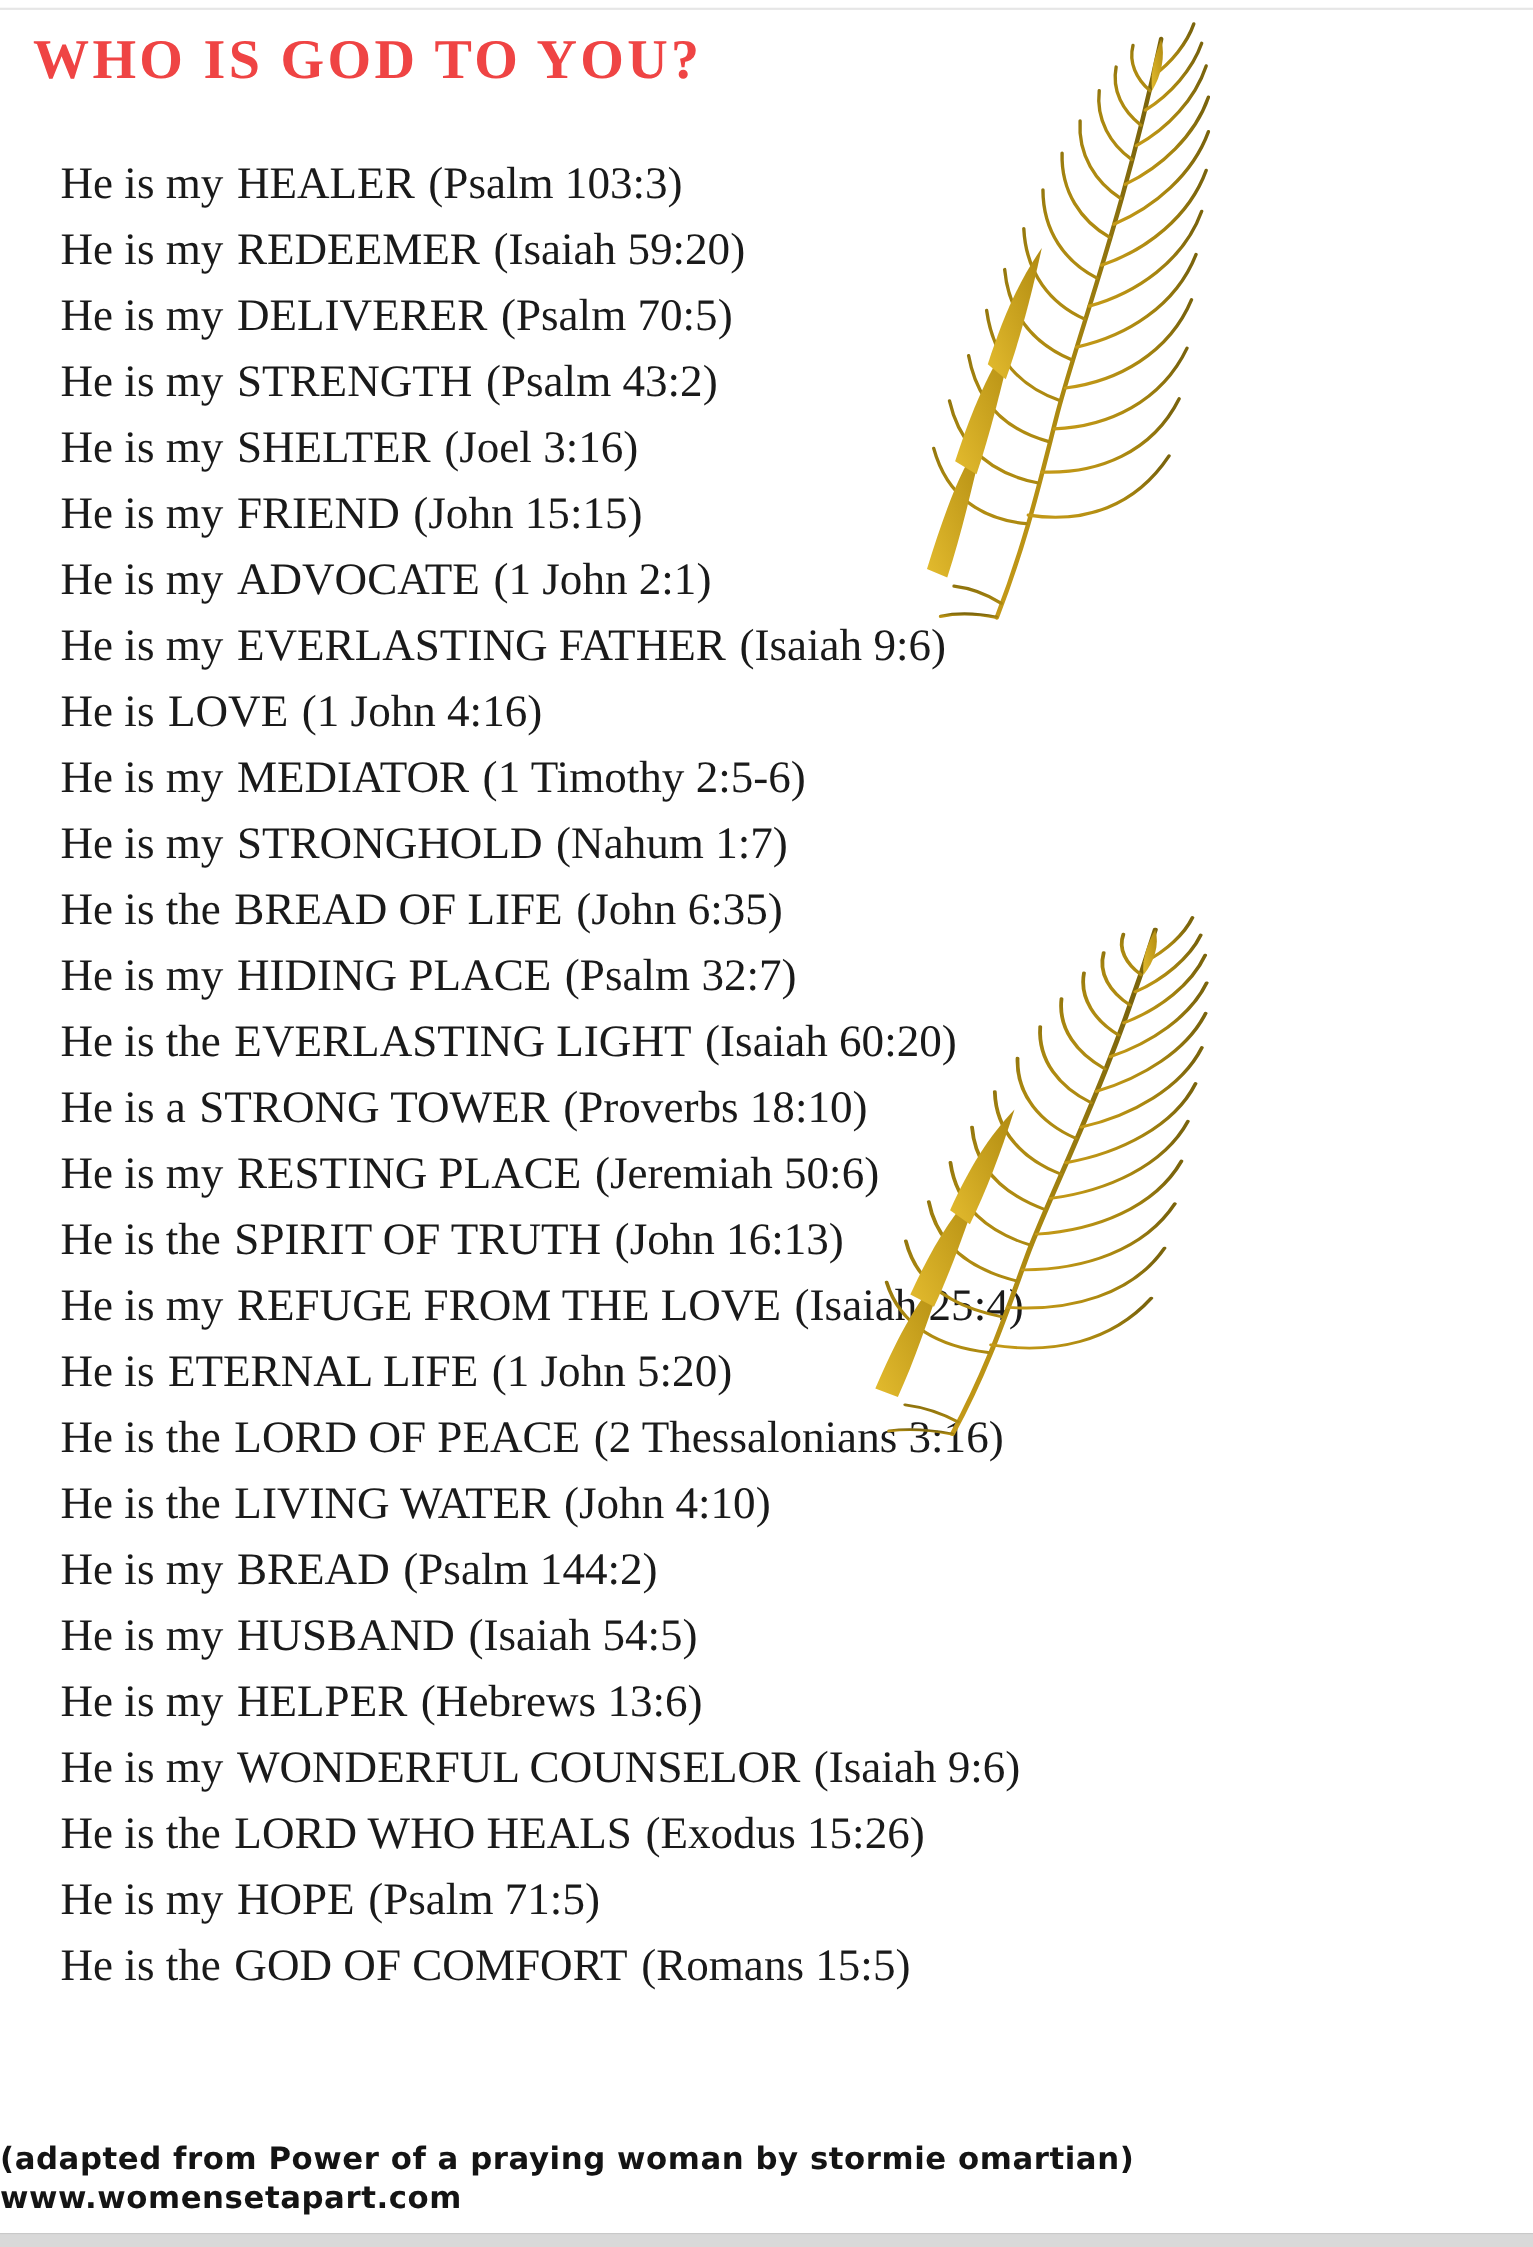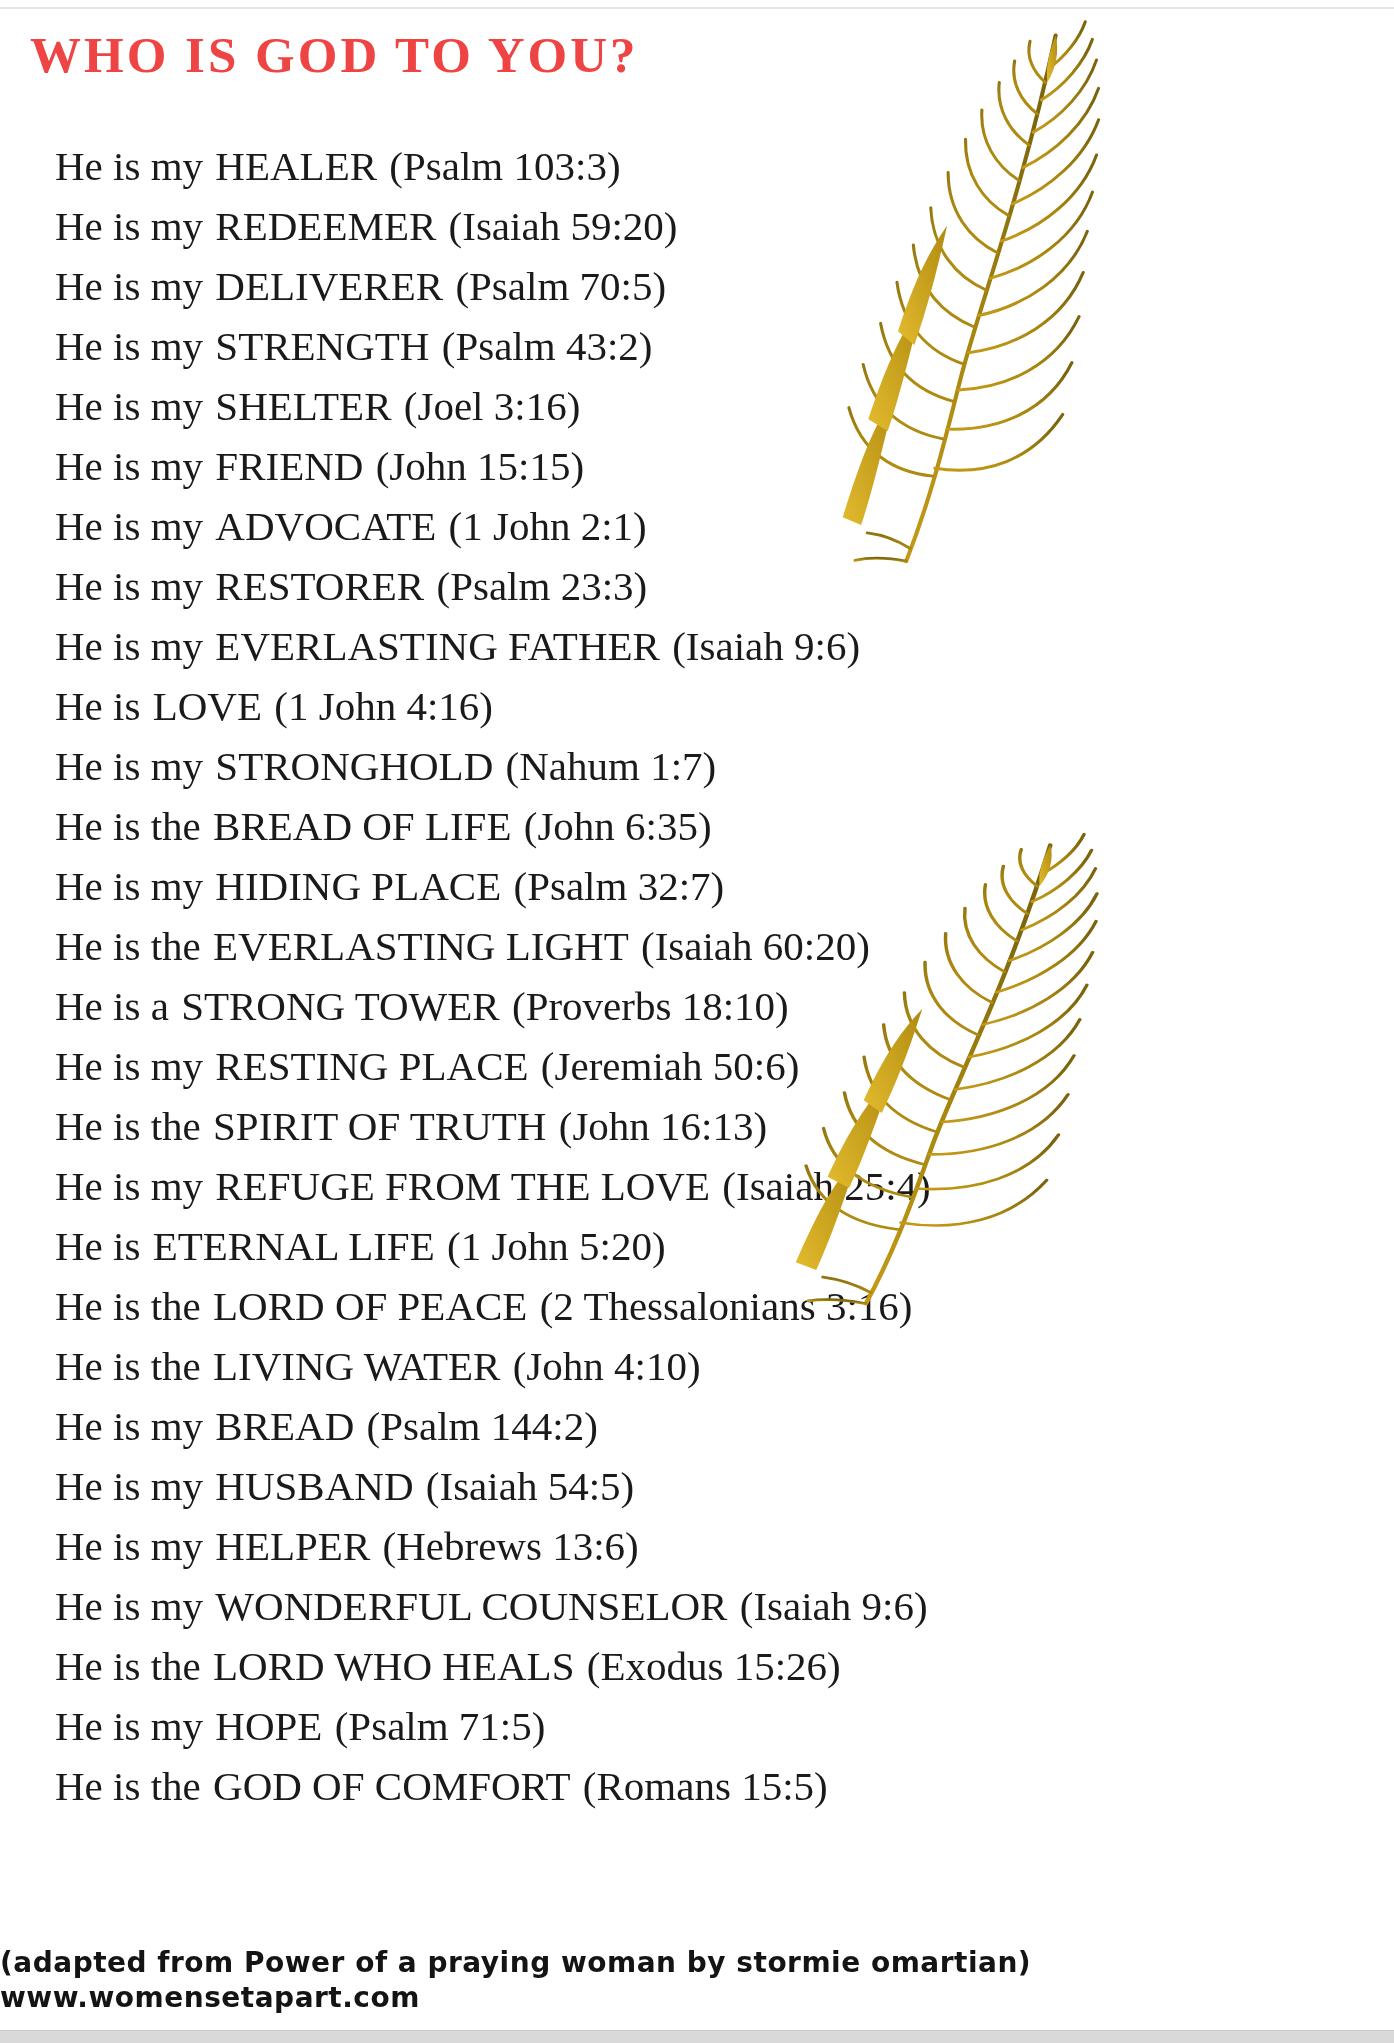--- a/index.html
+++ b/index.html
@@ -81,32 +81,32 @@
     </div>
 
     <div class="row">
       <span class="prefix">He is my</span><span class="name">FRIEND</span><span class="ref">(John 15:15)</span>
     </div>
 
     <div class="row">
       <span class="prefix">He is my</span><span class="name">ADVOCATE</span><span class="ref">(1 John 2:1)</span>
     </div>
 
-    <div class="row">
-      <span class="prefix">He is my</span><span class="name">RESTORER</span><span class="ref">(Psalm 23:3)</span>
-    </div>
 
     <div class="row">
       <span class="prefix">He is my</span><span class="name">EVERLASTING FATHER</span><span class="ref">(Isaiah 9:6)</span>
     </div>
 
     <div class="row">
       <span class="prefix">He is</span><span class="name">LOVE</span><span class="ref">(1 John 4:16)</span>
     </div>
 
+    <div class="row">
+      <span class="prefix">He is my</span><span class="name">MEDIATOR</span><span class="ref">(1 Timothy 2:5-6)</span>
+    </div>
 
     <div class="row">
       <span class="prefix">He is my</span><span class="name">STRONGHOLD</span><span class="ref">(Nahum 1:7)</span>
     </div>
 
     <div class="row">
       <span class="prefix">He is the</span><span class="name">BREAD OF LIFE</span><span class="ref">(John 6:35)</span>
     </div>
 
     <div class="row">

